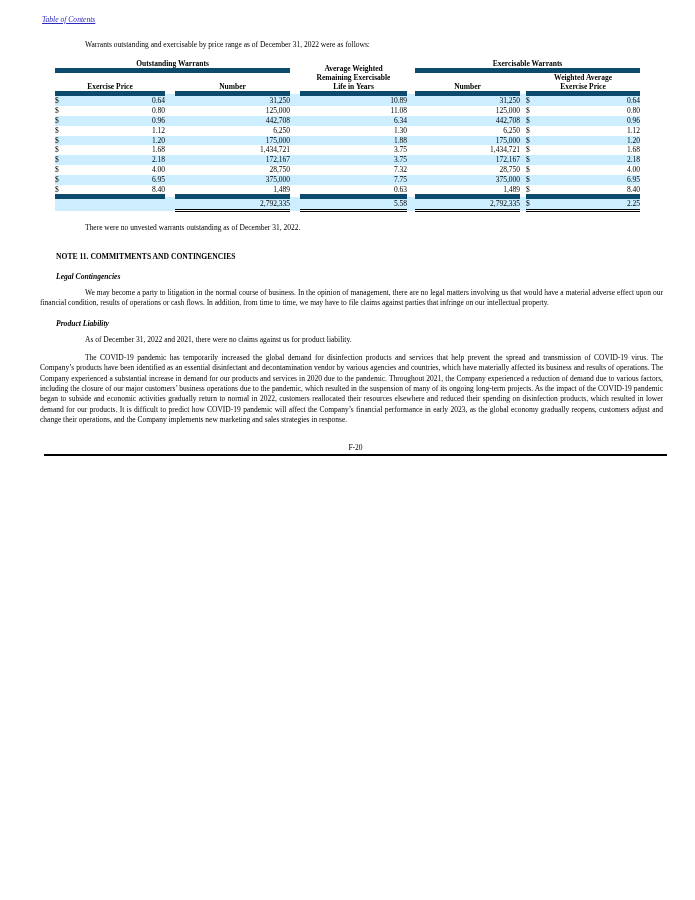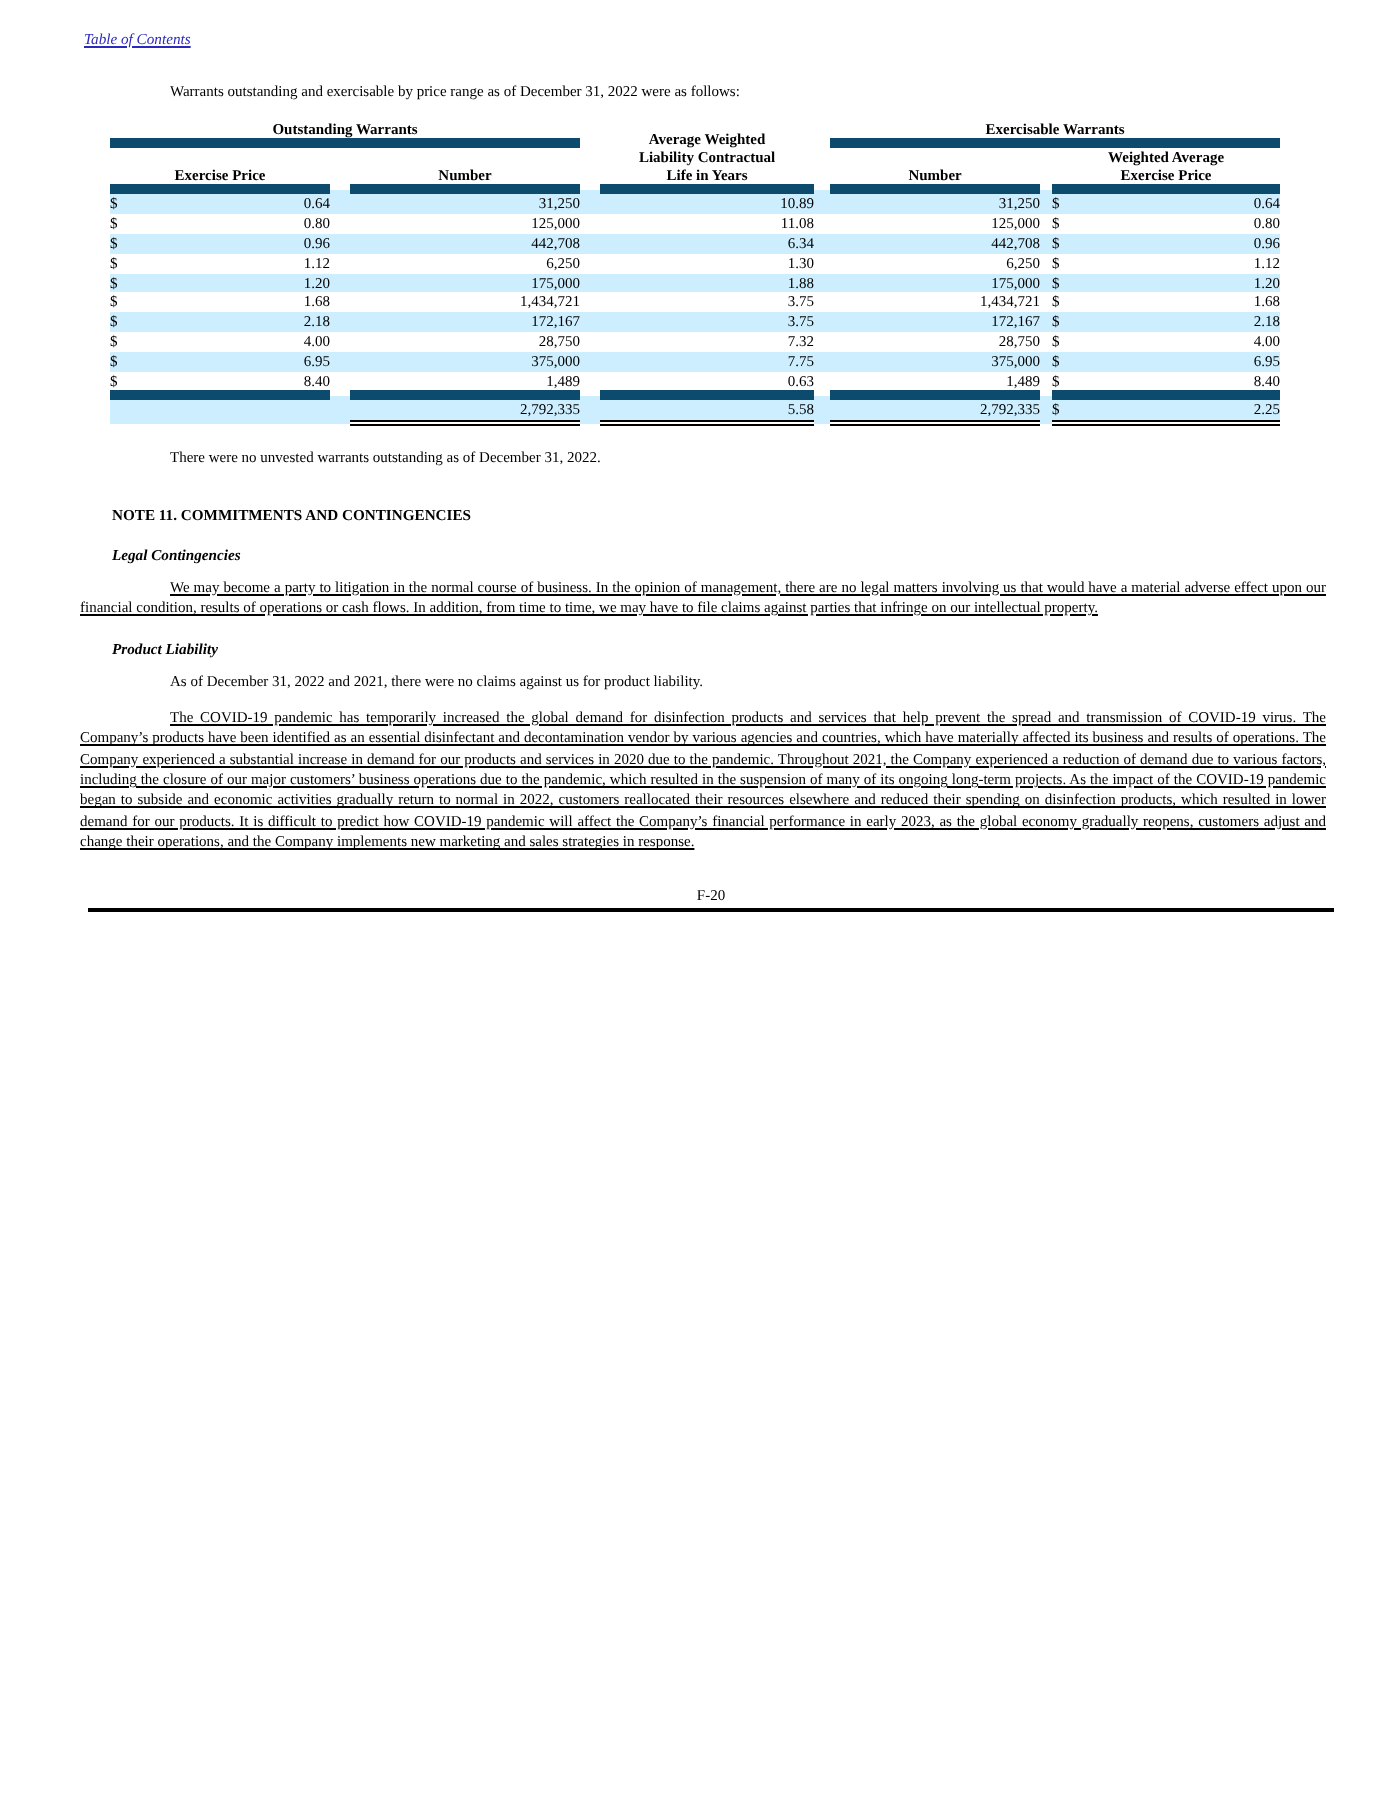--- a/index.html
+++ b/index.html
@@ -46,21 +46,21 @@
   .p2{padding-right:2px;}
   .cur{text-align:left;padding-left:1px;}
   .subhead td{height:18px;}
 
   
   .para{
     margin:11px 32px 0 40px;
     font-size:7.5px;line-height:10.4px;
     text-indent:45px;
   }
-  .just{text-align:justify;text-decoration:underline;}
+  .just{text-align:justify;}
   .note-title{
     margin:18px 32px 0 56px;
     font-size:7.6px;font-weight:bold;
   }
   .sec-title{
     margin:11px 32px 0 56px;
     font-size:7.6px;font-weight:bold;font-style:italic;
   }
   .sec-body{margin-top:7px;}
 
@@ -91,21 +91,21 @@
         <col style="width:6px">
       <col style="width:12px">
         <col style="width:102px">
     </colgroup>
     <thead>
       <tr>
         <td colspan="4" class="gh bb">Outstanding Warrants</td>
         <td></td>
         <td rowspan="2" class="gh bb">
           <span>Average Weighted</span><br>
-          <span>Liability Contractual</span><br>
+          <span>Remaining Exercisable</span><br>
           <span>Life in Years</span>
         </td>
         <td></td>
         <td colspan="4" class="gh bb">Exercisable Warrants</td>
       </tr>
       <tr class="subhead">
         <td colspan="2" class="gh bb">Exercise Price</td>
         <td></td>
         <td class="gh bb">Number</td>
         <td></td>

